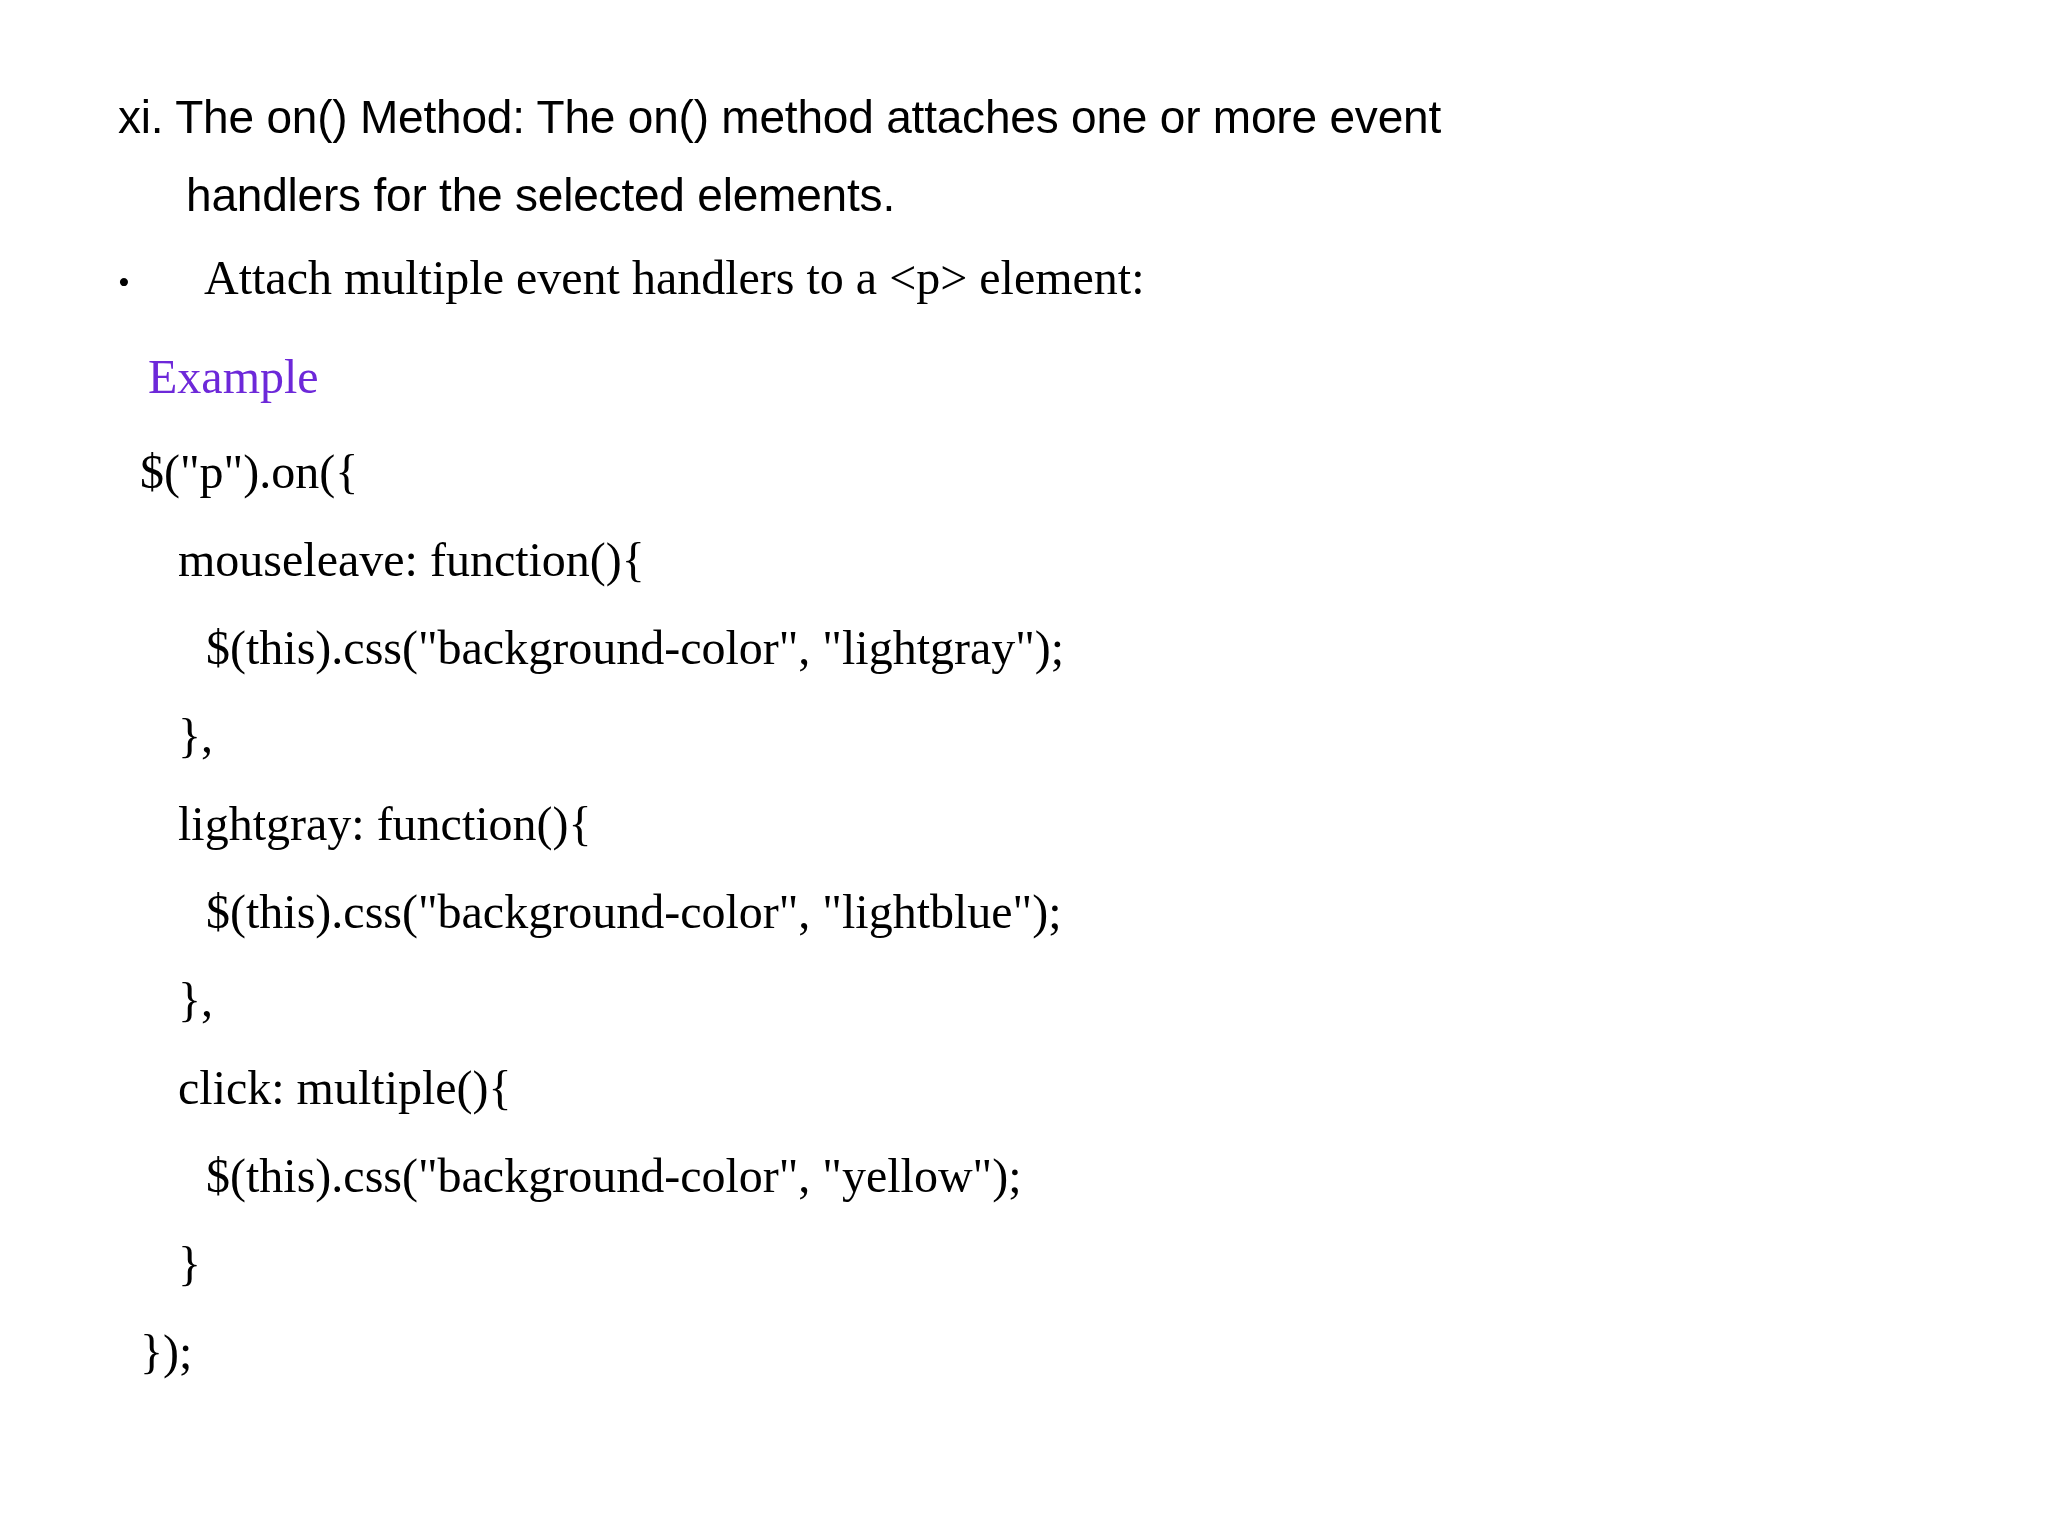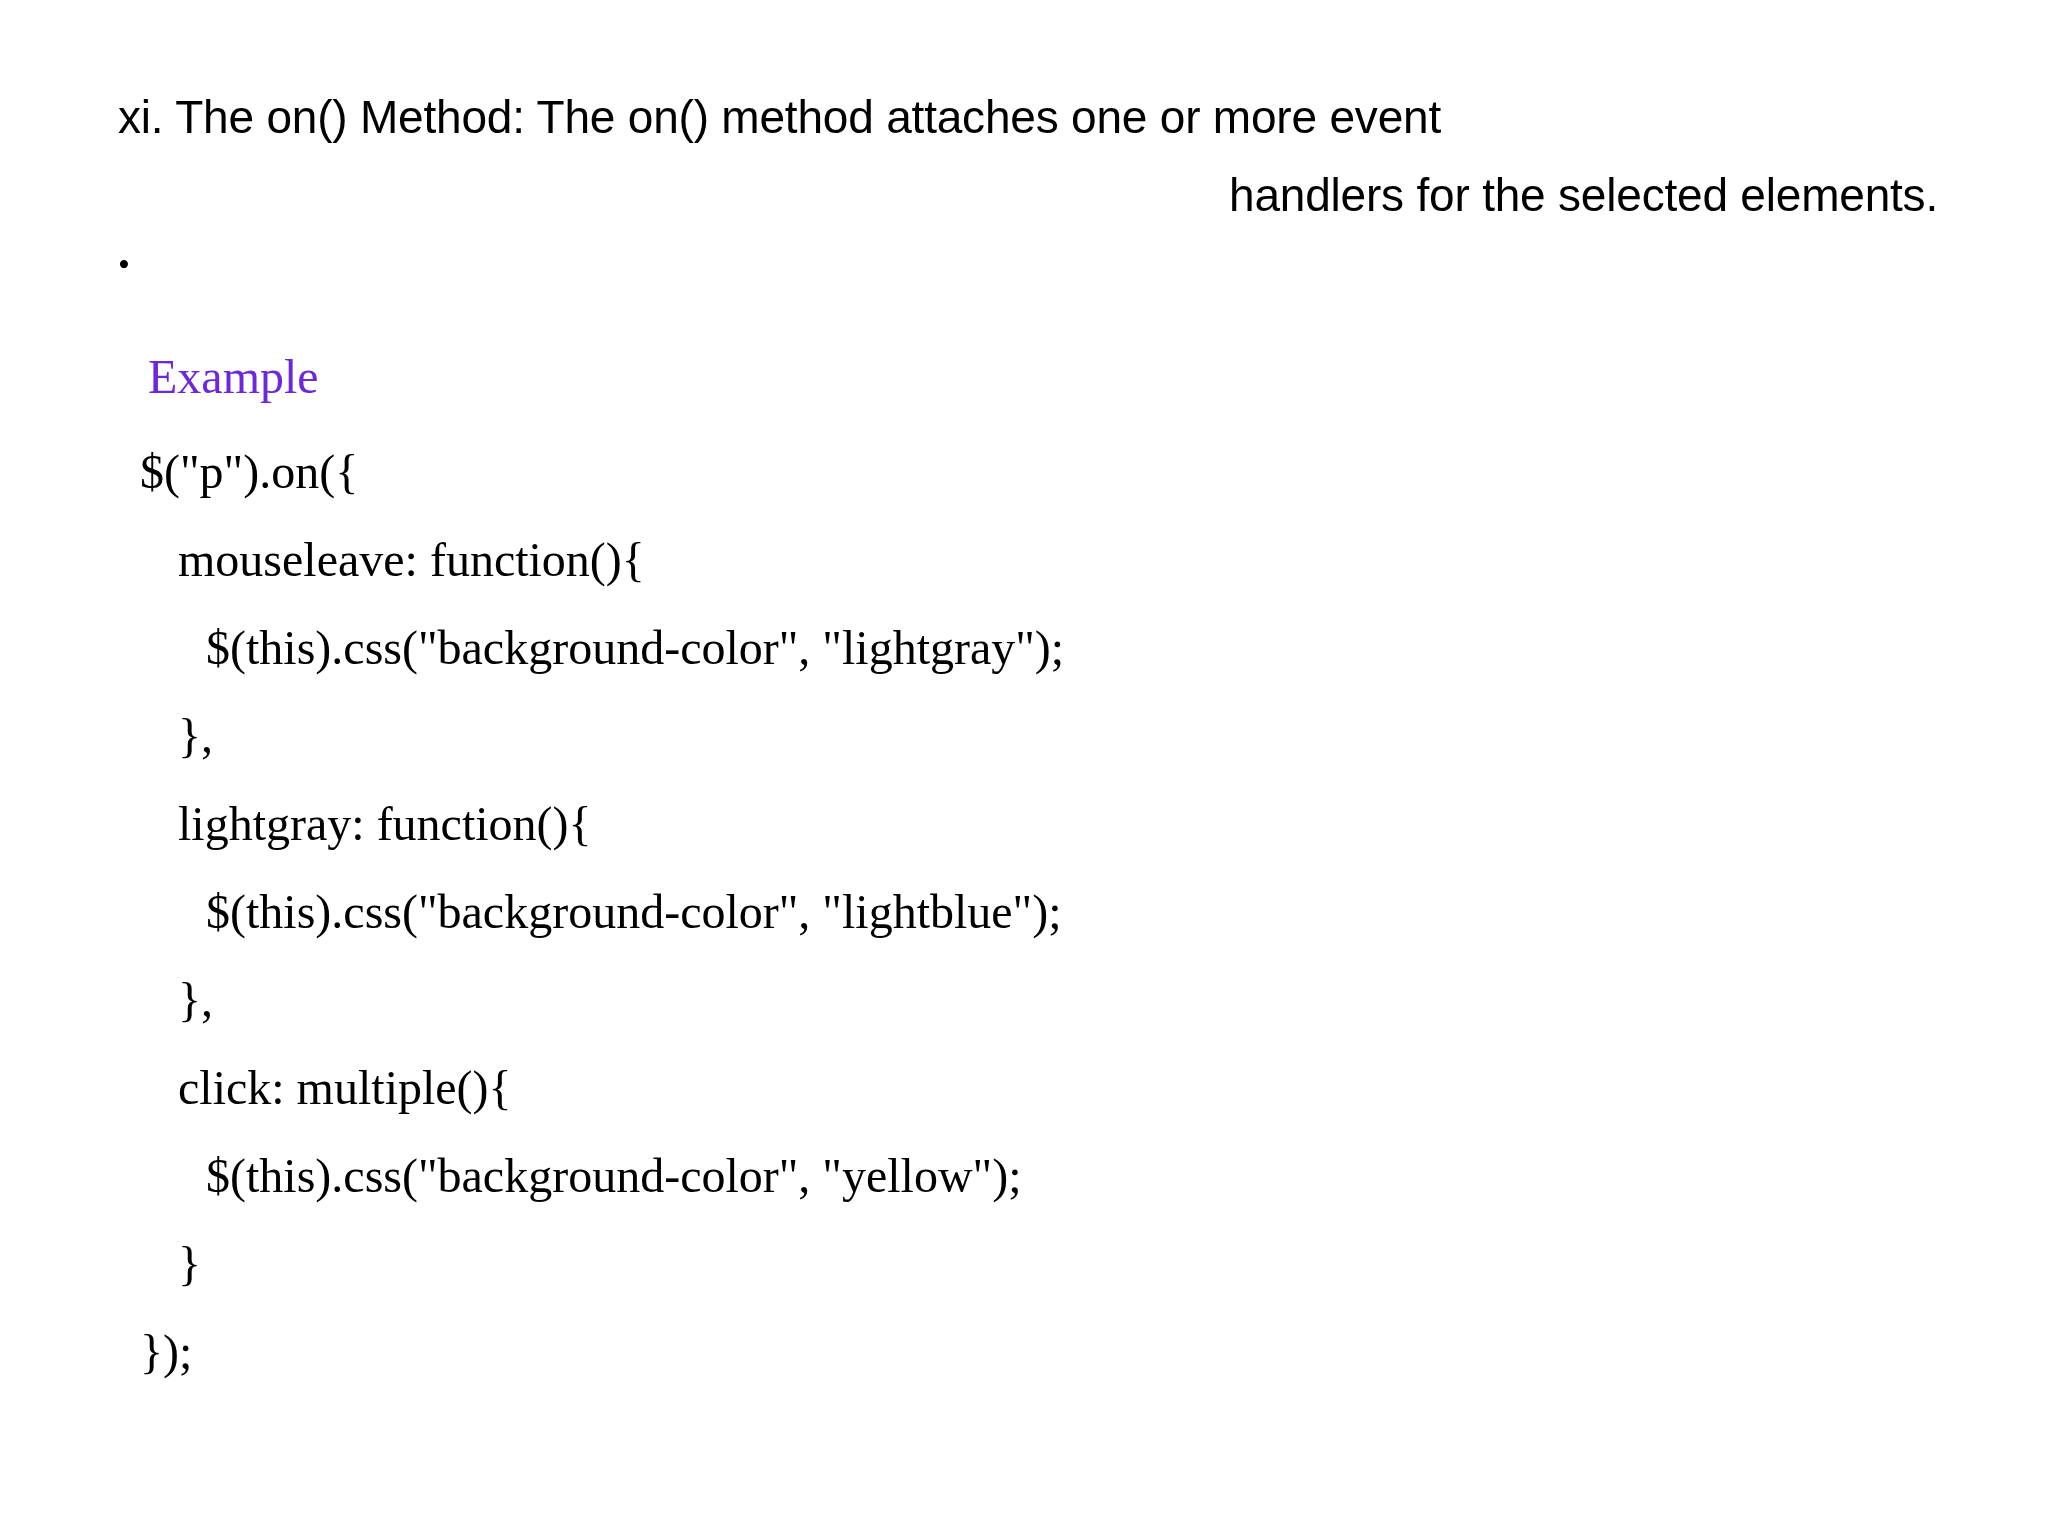--- a/index.html
+++ b/index.html
@@ -34,21 +34,20 @@
   .intro-line {
     font-family: "Liberation Sans", "DejaVu Sans", sans-serif;
     font-size: 46px;
     line-height: 78px;
     letter-spacing: -0.2px;
     color: #000000;
     white-space: pre;
   }
   .intro-line.indent {
     padding-left: 68px;
-    text-align: right;
   }
 
   
   .bullet-row {
     position: absolute;
     left: 118px;
     top: 248px;
     width: 1820px;
     display: flex;
     align-items: baseline;
@@ -104,20 +103,21 @@
 
 <div class="slide">
 
   <div class="intro-block">
     <div class="intro-line">xi. The on() Method: The on() method attaches one or more event</div>
     <div class="intro-line indent">handlers for the selected elements.</div>
   </div>
 
   <div class="bullet-row">
     <span class="bullet-dot">•</span>
+    <span class="bullet-text">Attach multiple event handlers to a &lt;p&gt; element:</span>
   </div>
 
   <div class="example-heading">Example</div>
 
   <div class="code-block">
     <div class="code-line">$("p").on({</div>
     <div class="code-line i1">mouseleave: function(){</div>
     <div class="code-line i2">$(this).css("background-color", "lightgray");</div>
     <div class="code-line i1">},</div>
     <div class="code-line i1">lightgray: function(){</div>

